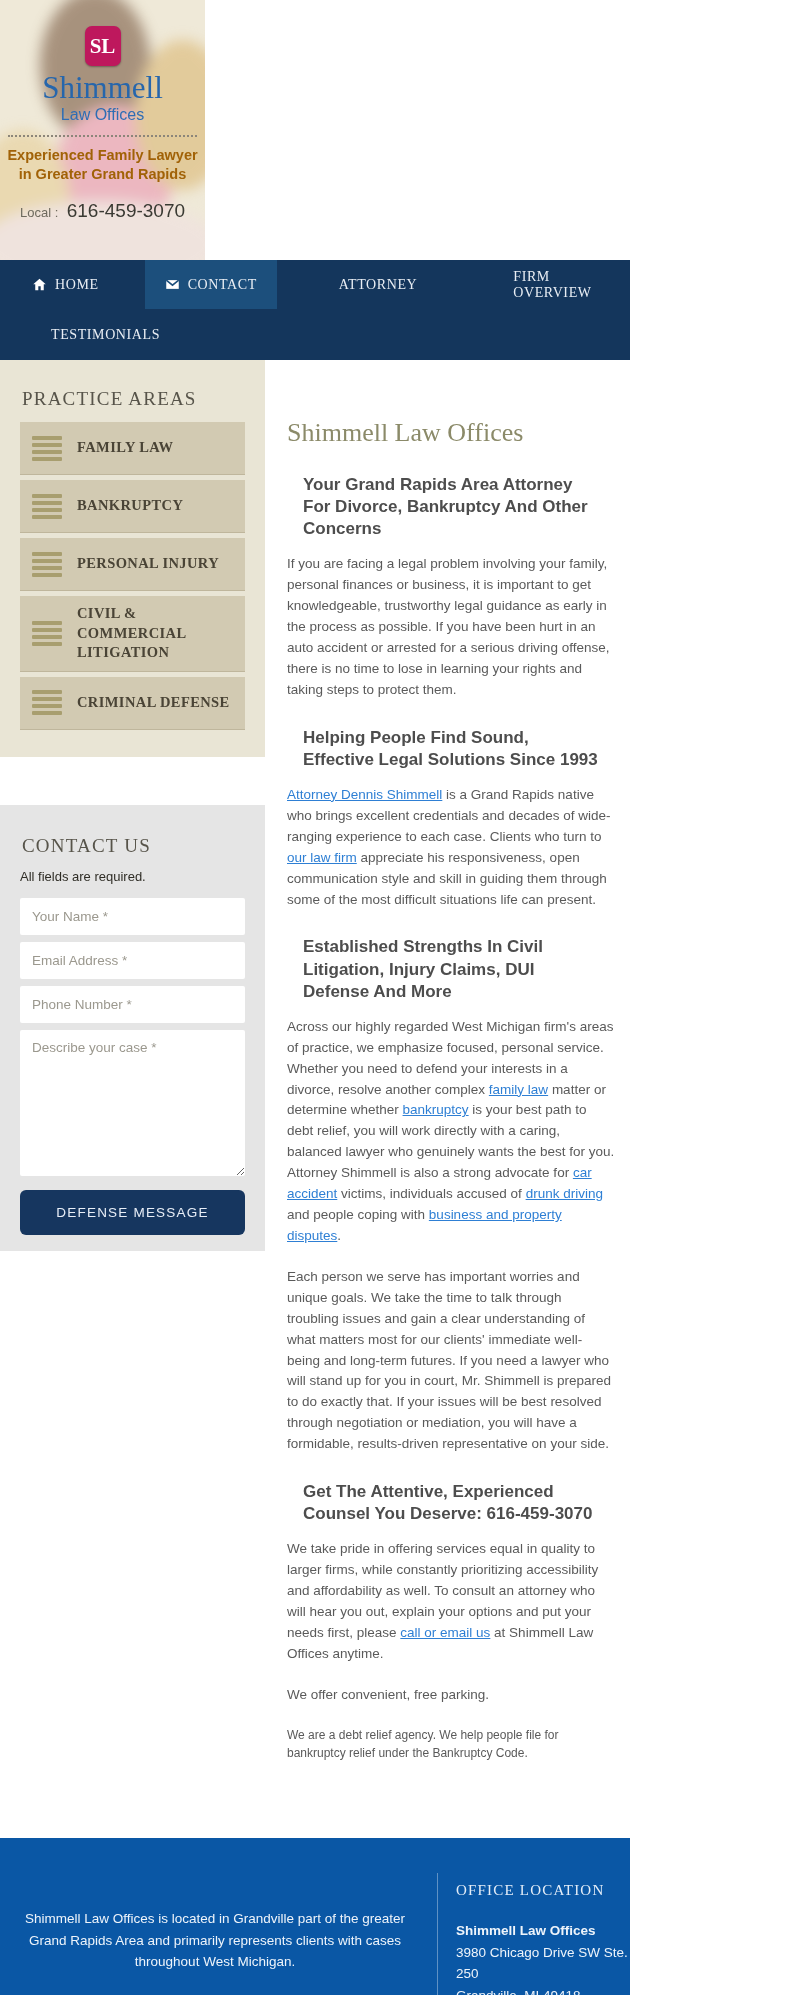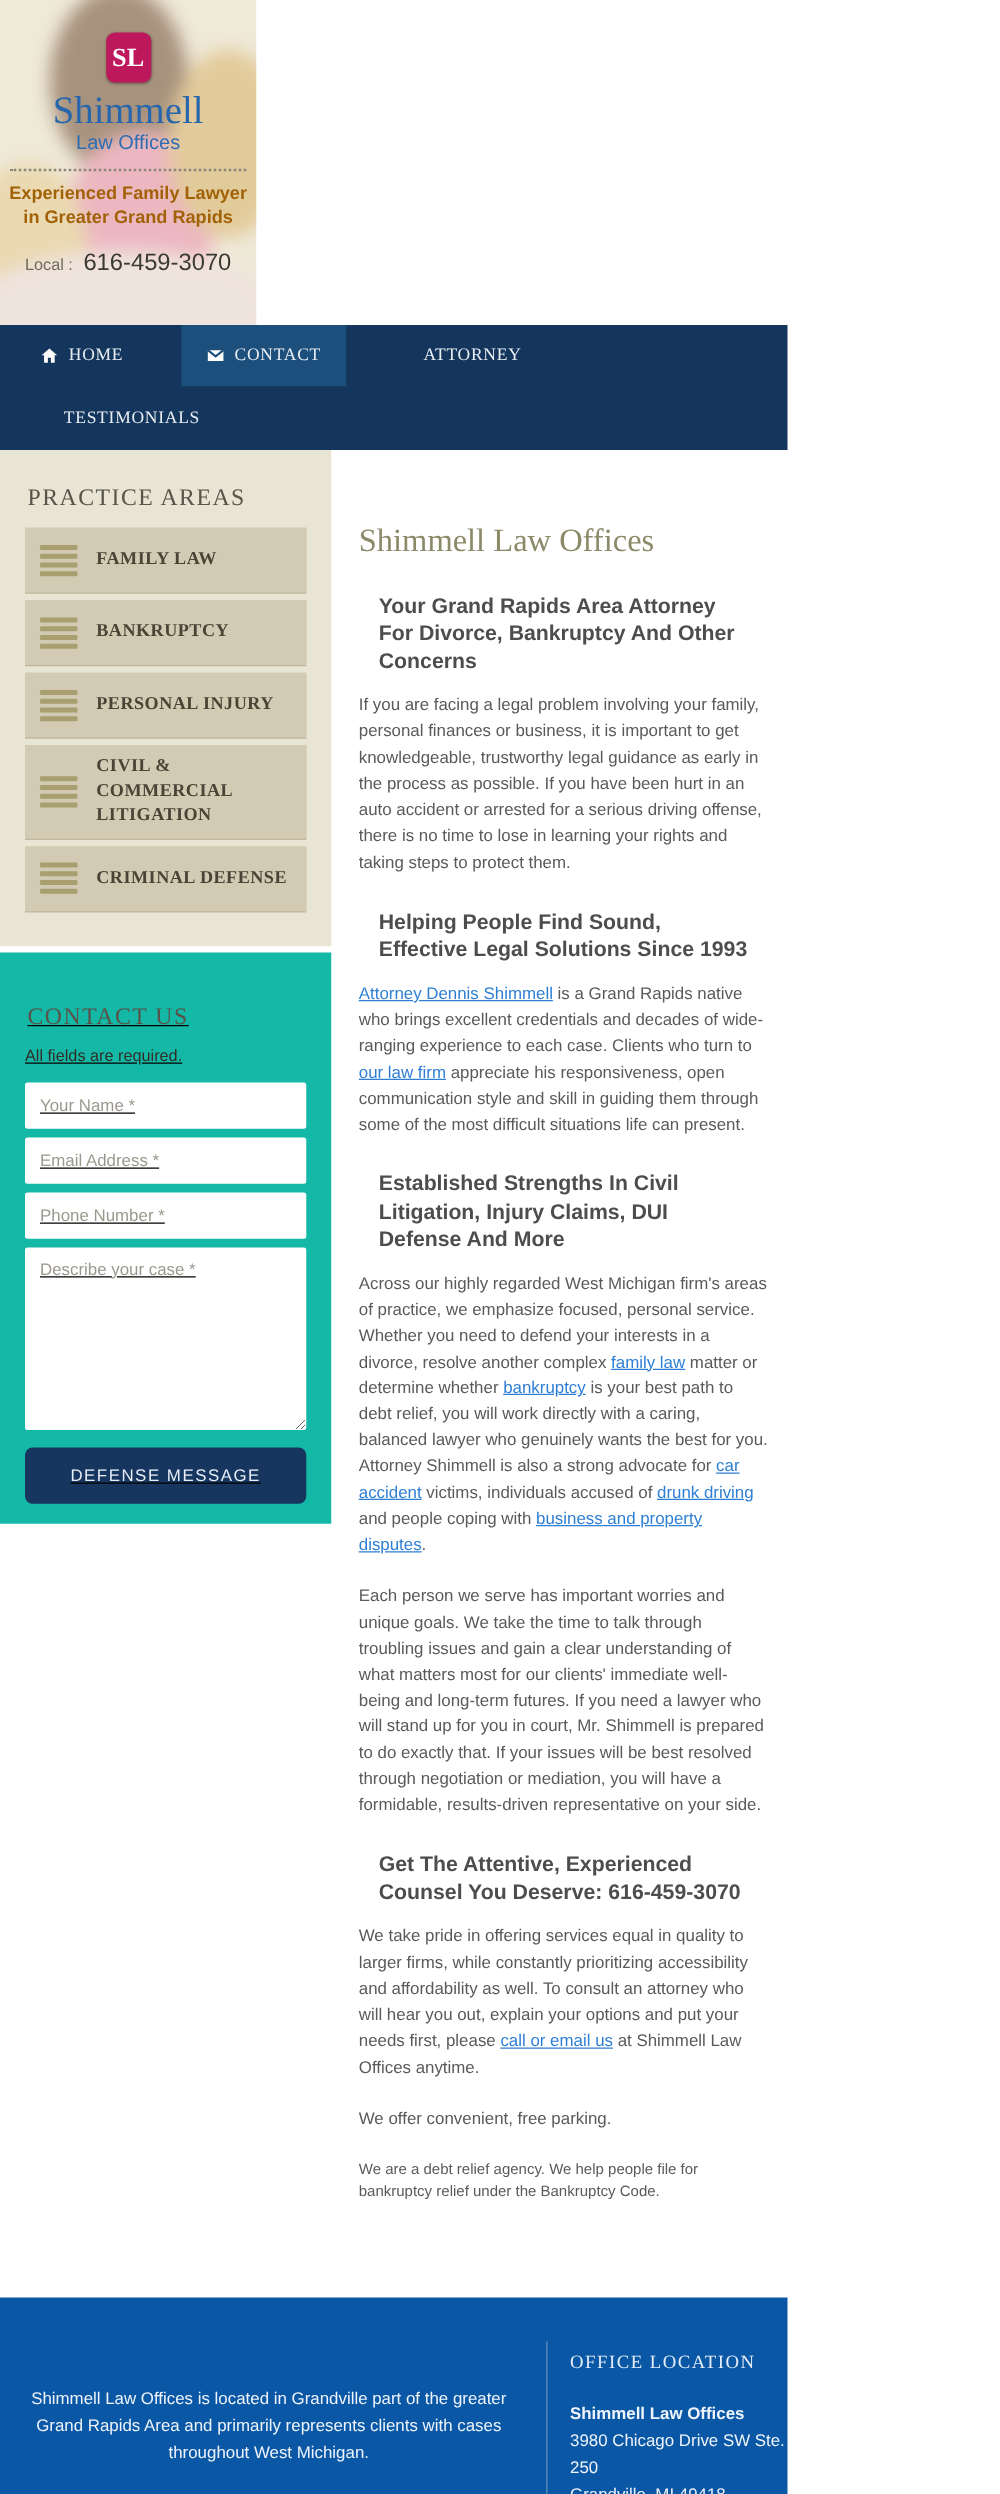--- a/index.html
+++ b/index.html
@@ -54,30 +54,30 @@
   .nav-item.active{background:#1c4f7c;}
   .nav-item .nicon{display:inline-flex;width:15px;height:15px;}
   .ml-home{margin-left:12px;}
   .ml-contact{margin-left:26px;}
   .ml-attorney{margin-left:42px;}
   .ml-firm{margin-left:56px;}
   .ml-testimonials{margin-left:31px;}
 
   
   .body-wrap{display:flex;align-items:stretch;min-height:1288px;}
-  .sidebar{width:265px;flex:0 0 265px;background:#fff;display:flex;flex-direction:column;}
+  .sidebar{width:265px;flex:0 0 265px;background:#fff;display:flex;flex-direction:column;gap:43px;}
   .practice-block{background:#e9e5d5;padding:28px 20px 22px;}
   .side-heading{font-family:"Liberation Serif",serif;font-weight:normal;font-size:19px;color:#57544a;
     letter-spacing:1.2px;margin:0 0 12px 2px;}
   .practice-btn{width:100%;display:flex;align-items:center;gap:15px;background:#d2cab2;border:none;
     box-shadow:0 1px 0 #bfb69c;margin-bottom:6px;min-height:52px;padding:8px 12px;text-align:left;cursor:pointer;
     font-family:"Liberation Serif",serif;font-weight:bold;font-size:14.5px;color:#4a4436;letter-spacing:.4px;line-height:1.35;}
   .burger{display:inline-flex;flex-direction:column;gap:3px;flex:0 0 30px;}
   .burger i{display:block;width:30px;height:4px;background:#a89e6f;border-radius:1px;}
-  .contact-block{background:#14b8a6;padding:41px 20px 16px;margin-top:5px;text-decoration:underline;}
+  .contact-block{background:#e5e5e5;padding:30px 20px 16px;margin-top:5px;}
   .req-note{font-size:13px;color:#2f2d26;margin:0 0 14px;}
   .contact-block input,.contact-block textarea{display:block;width:100%;box-sizing:border-box;border:none;
     background:#fff;border-radius:2px;margin-bottom:7px;padding:10px 12px;font-size:13.5px;color:#555;
     font-family:"Liberation Sans",sans-serif;}
   .contact-block input{height:37px;}
   .contact-block textarea{height:146px;resize:both;}
   .contact-block input::placeholder,.contact-block textarea::placeholder{color:#9b988e;}
   .submit-btn{display:block;width:100%;margin-top:14px;height:45px;background:#16365f;color:#e8eef7;border:none;
     border-radius:6px;font-size:13.5px;letter-spacing:1.2px;cursor:pointer;font-family:"Liberation Sans",sans-serif;}
 
@@ -145,20 +145,23 @@
         <span class="nicon">
           <svg viewBox="0 0 24 24" width="16" height="15">
               <path d="M2 5h20v14H2z" fill="#ffffff"></path>
               <path d="M2 5l10 8L22 5" fill="none" stroke="#1c4f7c" stroke-width="2.6"></path>
             </svg>
         </span>
         <span>CONTACT</span>
       </a>
       <a class="nav-item ml-attorney">
         <span>ATTORNEY</span>
+      </a>
+      <a class="nav-item ml-firm">
+        <span>FIRM OVERVIEW</span>
       </a>
     </div>
     <div class="nav-row nav-row2">
       <a class="nav-item ml-testimonials">
         <span>TESTIMONIALS</span>
       </a>
     </div>
   </nav>
 
   <div class="body-wrap">

